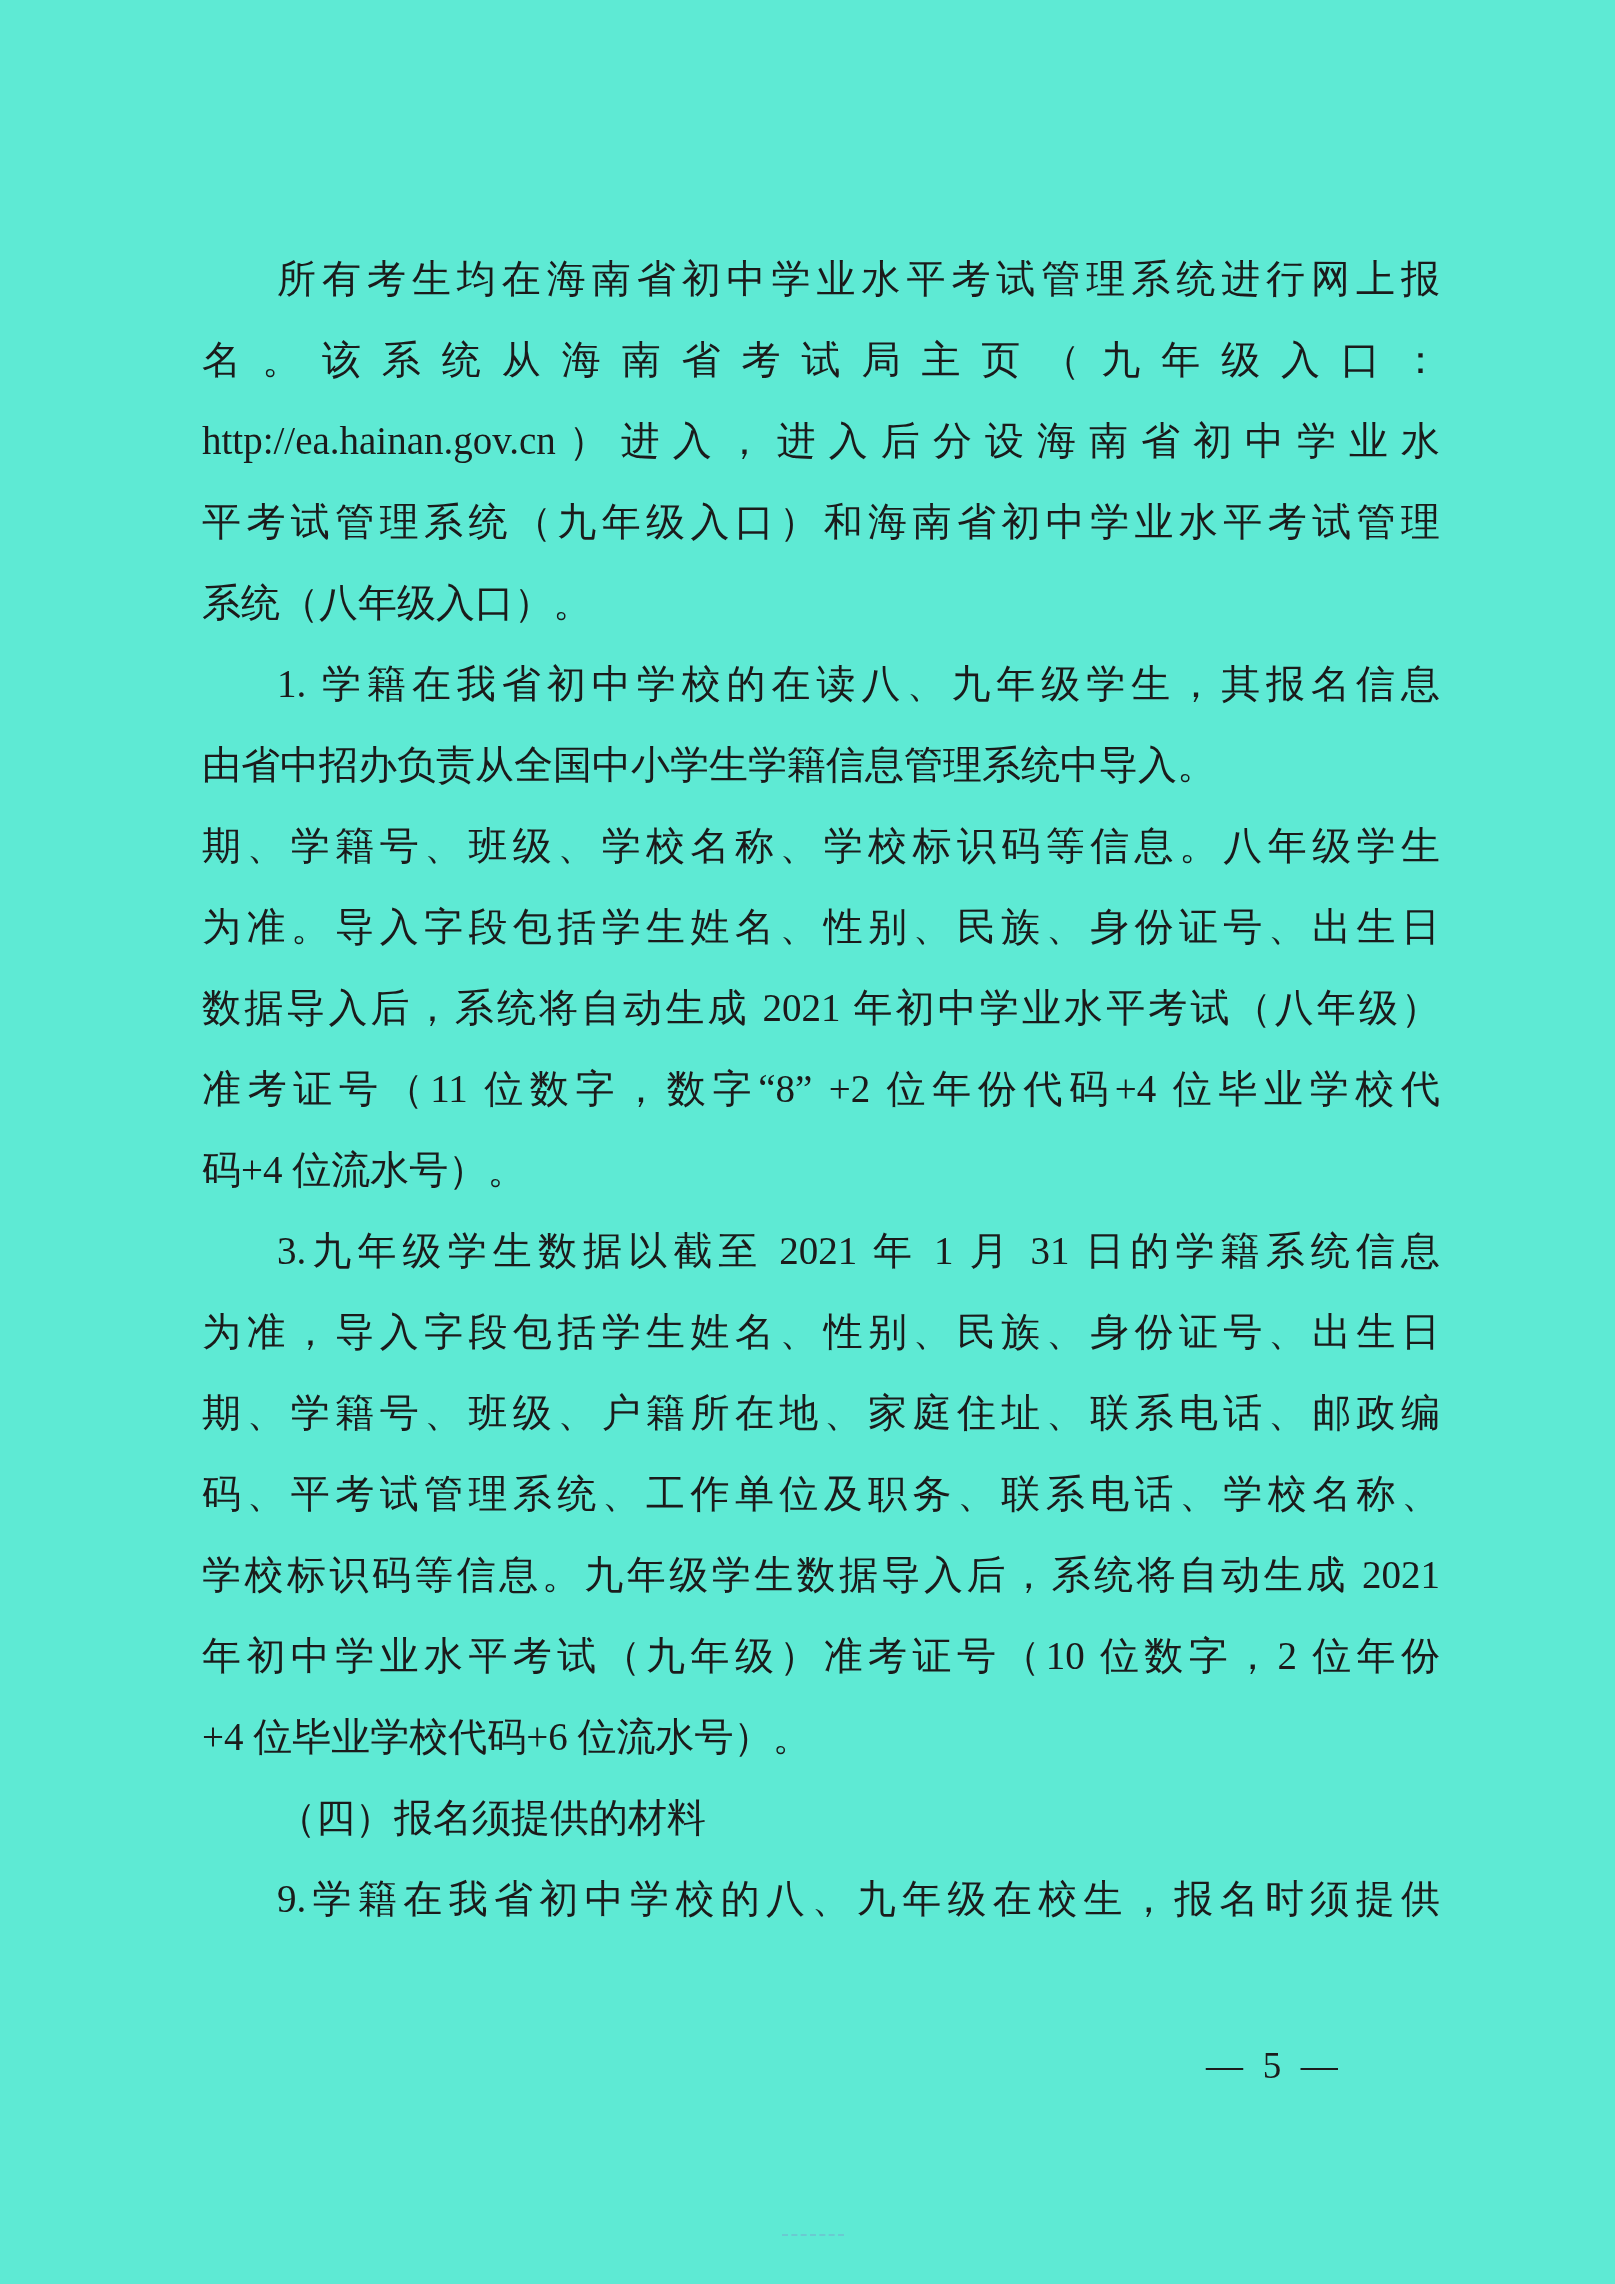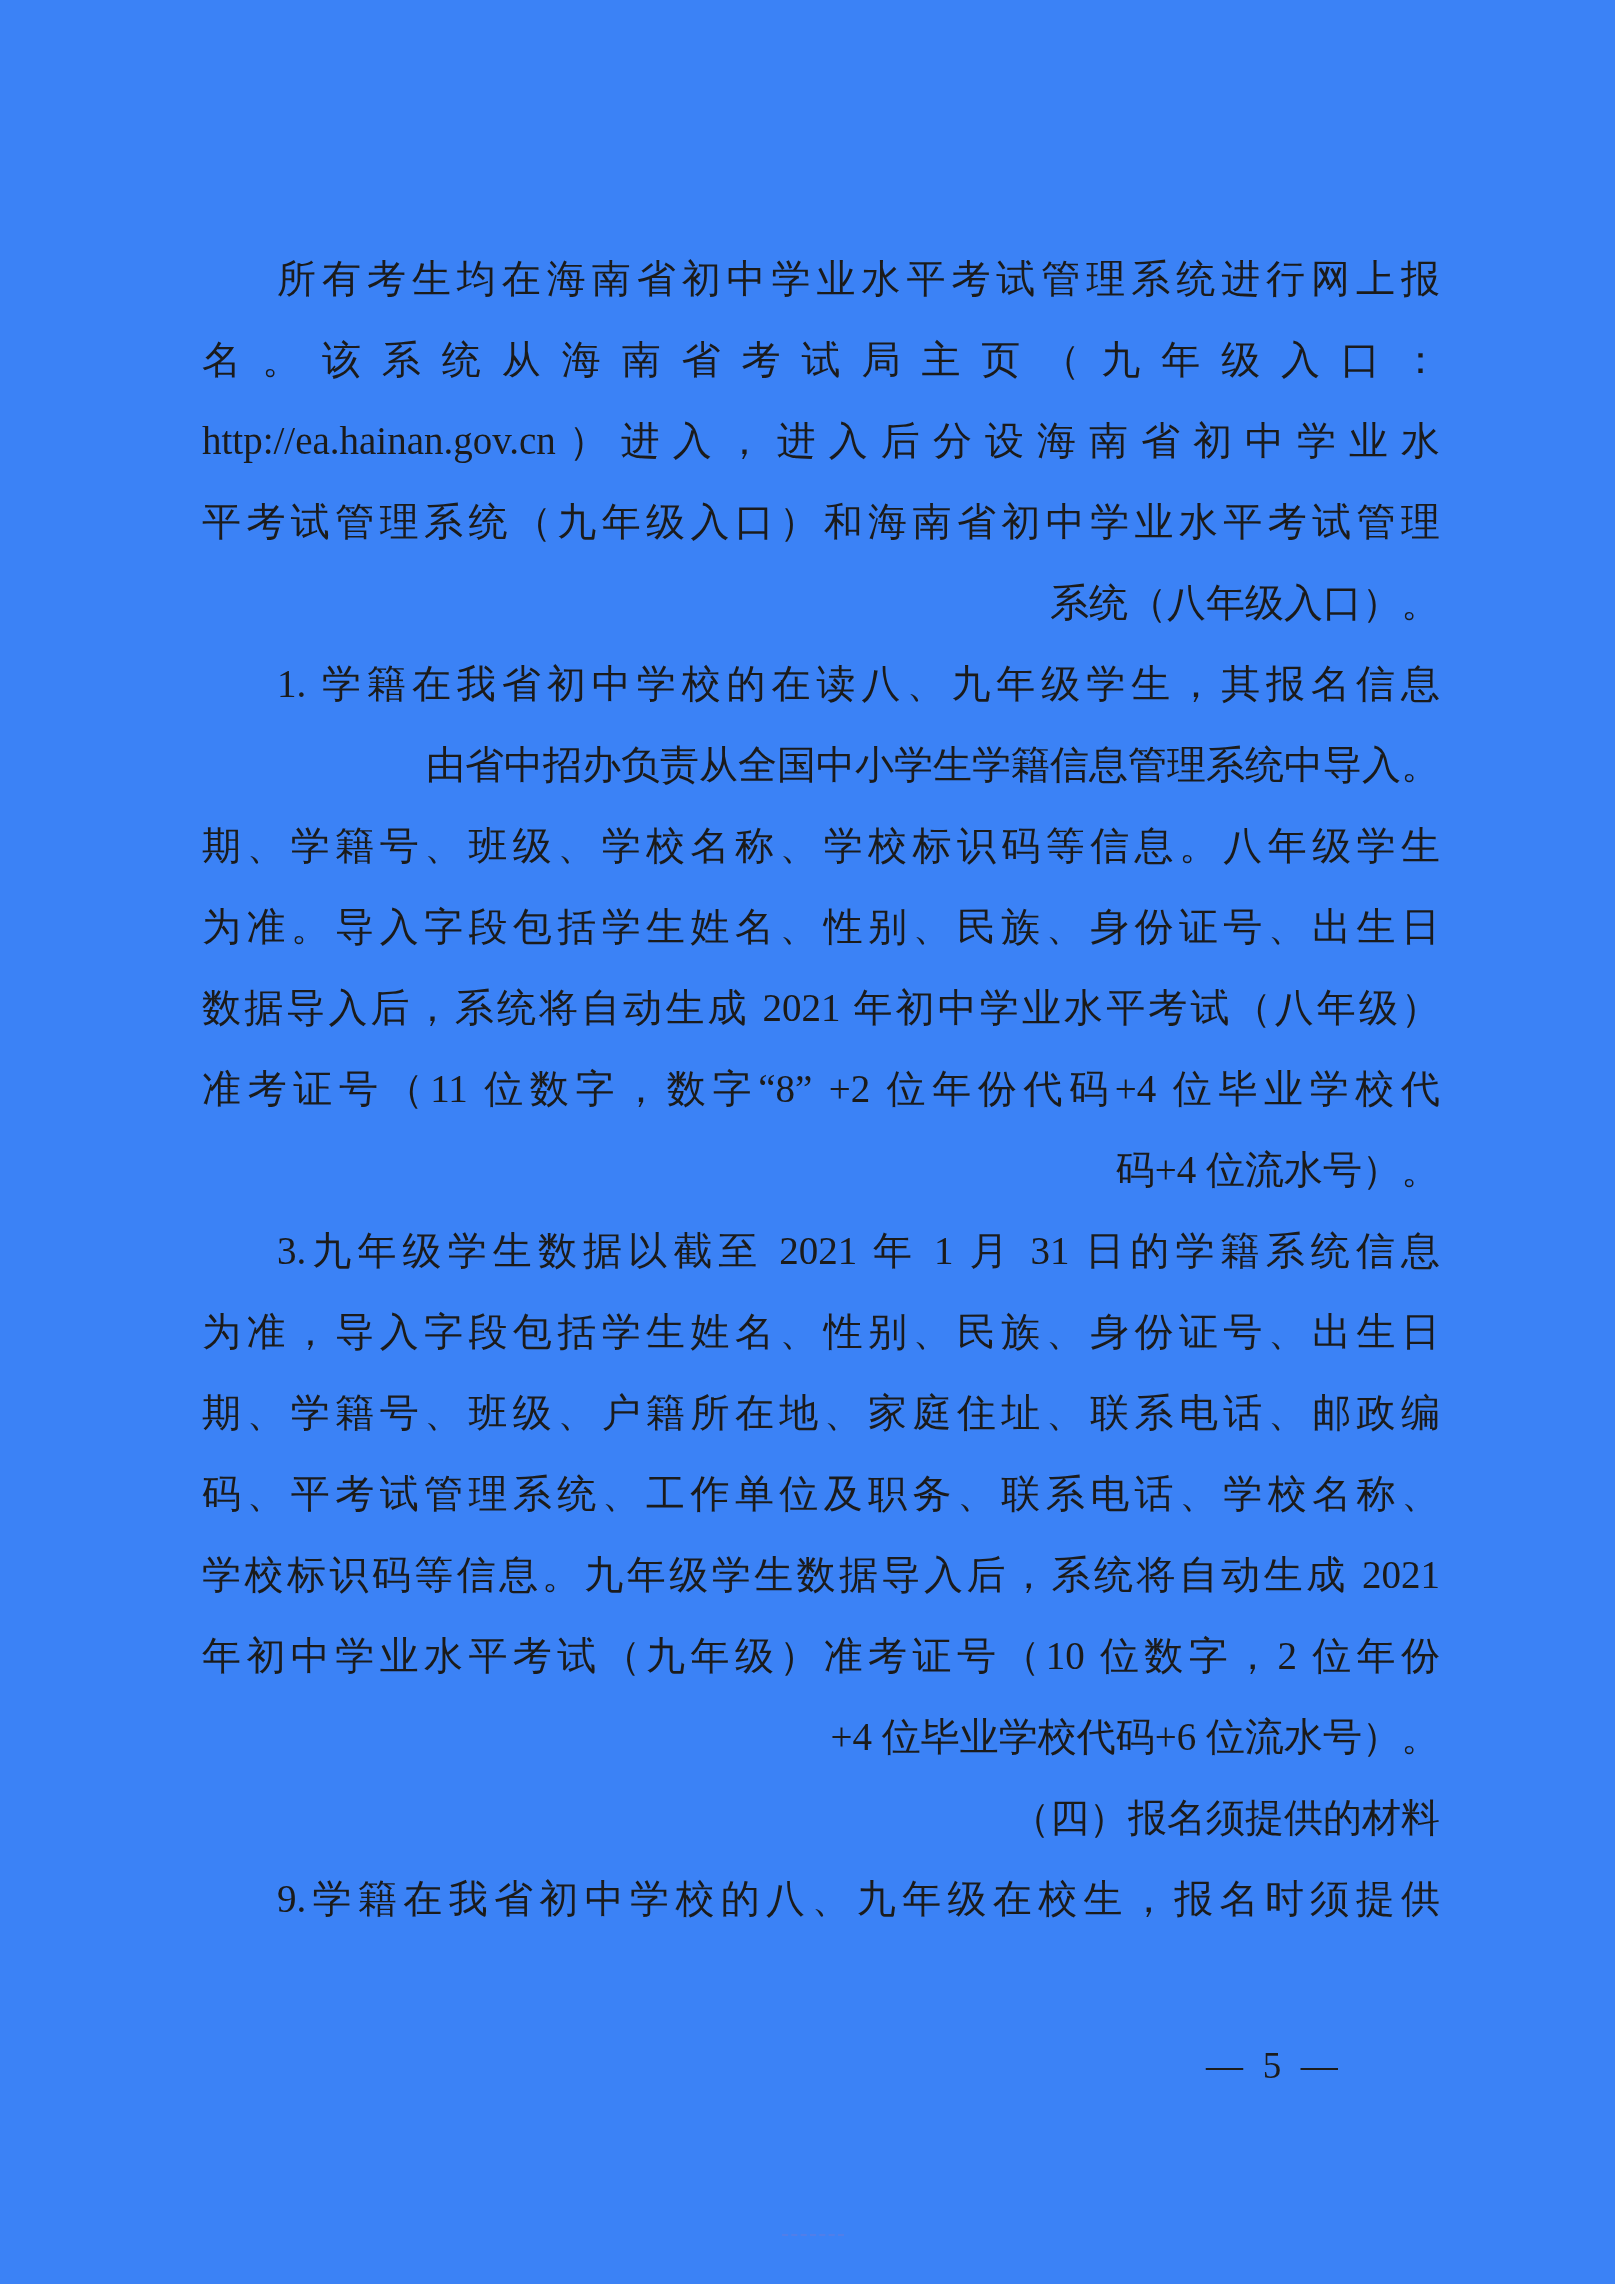--- a/index.html
+++ b/index.html
@@ -4,37 +4,37 @@
   <style>
     html, body {
       margin: 0;
       padding: 0;
       background: #ffffff;
     }
     .page {
       position: relative;
       width: 1616px;
       height: 2284px;
-      background: #3b82f6;
+      background: #5eead4;
       overflow: hidden;
       font-family: "Liberation Serif", "DejaVu Serif", serif;
       color: #1b1b1b;
     }
     .doc-body {
       position: absolute;
       left: 202px;
       top: 238px;
       width: 1238px;
       font-size: 39px;
     }
     .line {
       height: 81px;
       line-height: 81px;
       white-space: nowrap;
-      text-align: right;
+      text-align: left;
     }
     .line.indent {
       padding-left: 75px;
     }
     .line.justify {
       white-space: normal;
       text-align: justify;
       text-align-last: justify;
       text-justify: inter-character;
     }

